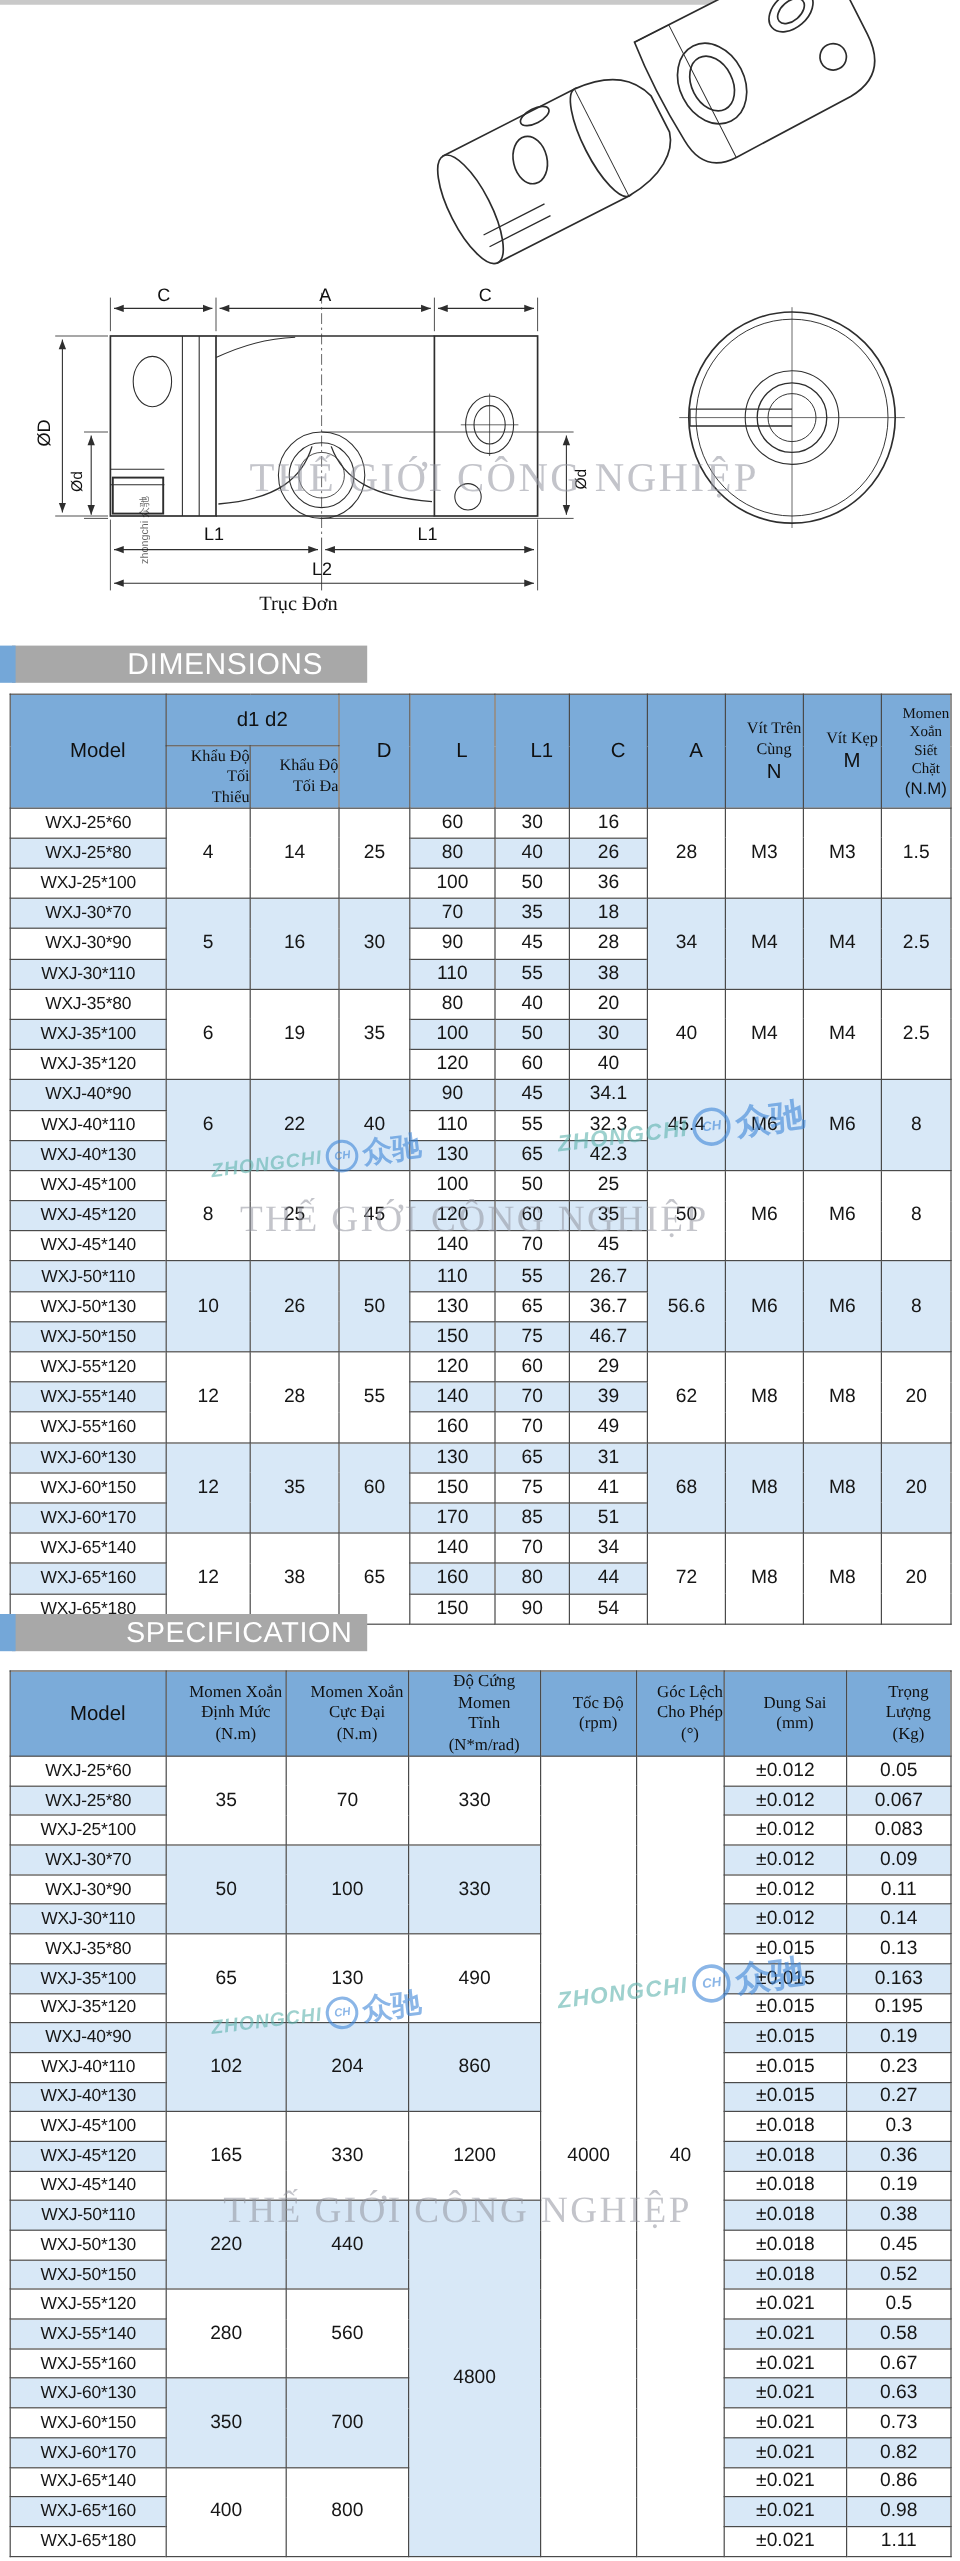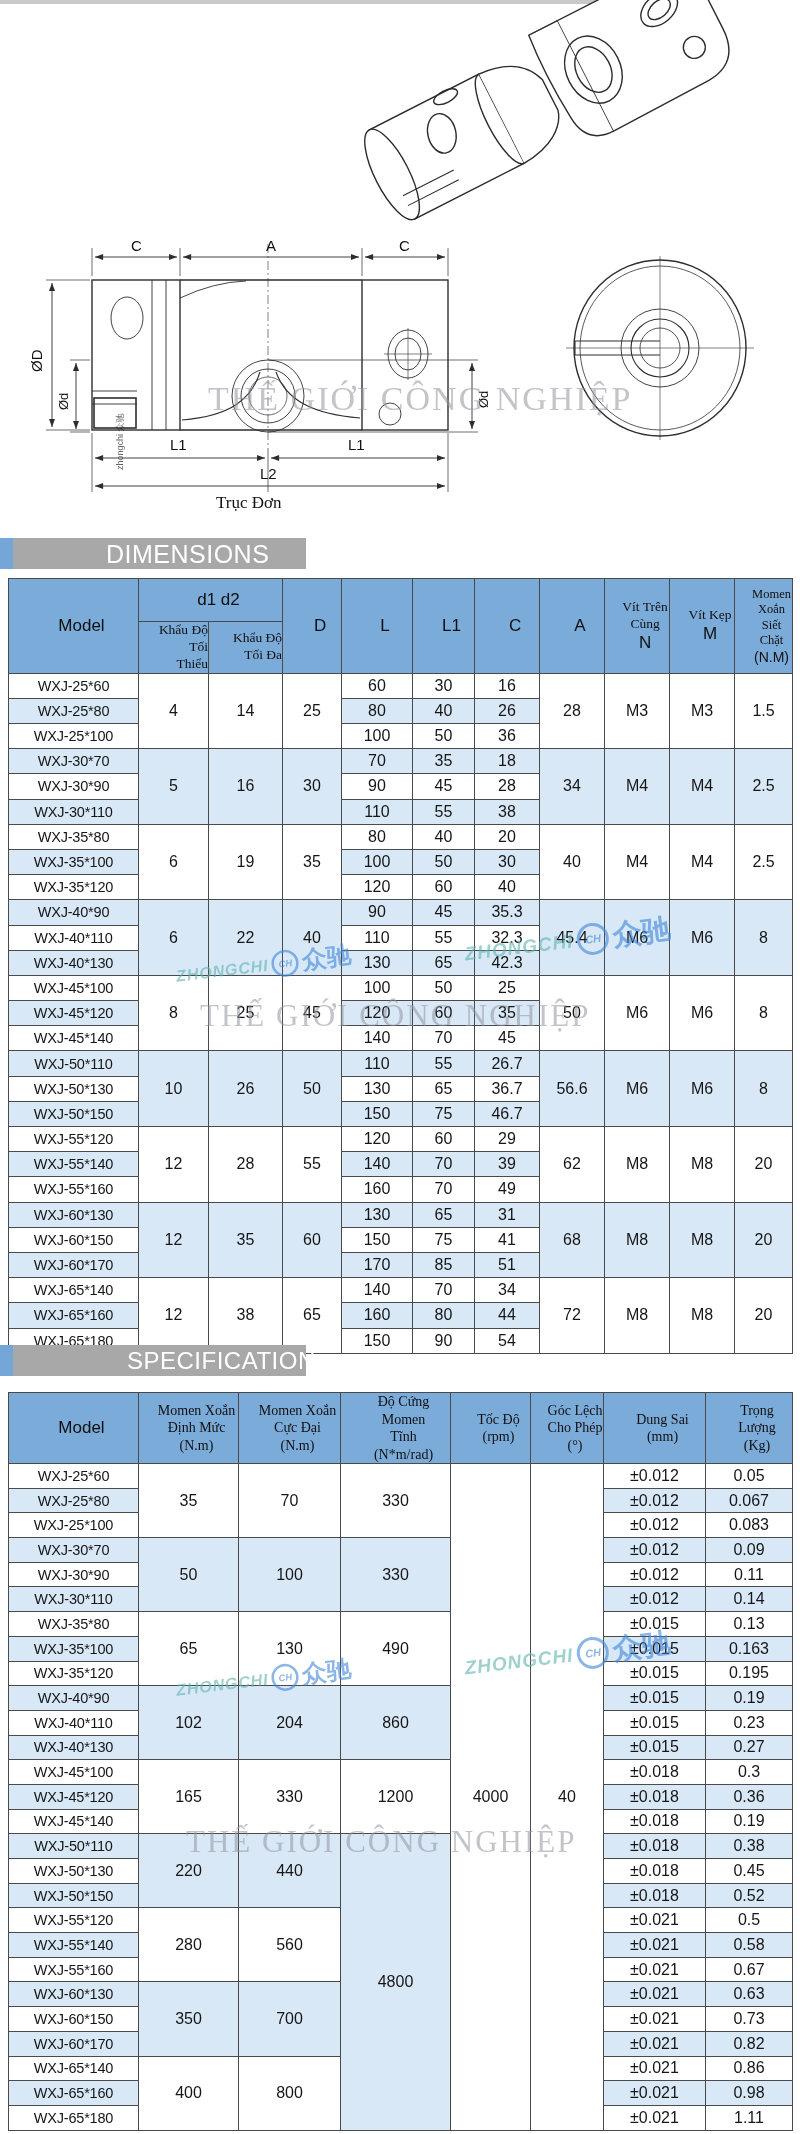--- a/index.html
+++ b/index.html
@@ -276,21 +276,21 @@
           <td class="num">60</td>
           <td class="num">40</td>
         </tr>
         <tr>
           <td class="model blue">WXJ-40*90</td>
           <td class="num blue" rowspan="3">6</td>
           <td class="num blue" rowspan="3">22</td>
           <td class="num blue" rowspan="3">40</td>
           <td class="num blue">90</td>
           <td class="num blue">45</td>
-          <td class="num blue">35.3</td>
+          <td class="num blue">34.1</td>
           <td class="num blue" rowspan="3">45.4</td>
           <td class="num blue" rowspan="3">M6</td>
           <td class="num blue" rowspan="3">M6</td>
           <td class="num blue" rowspan="3">8</td>
         </tr>
         <tr>
           <td class="model">WXJ-40*110</td>
           <td class="num">110</td>
           <td class="num">55</td>
           <td class="num">32.3</td>
@@ -424,21 +424,21 @@
           <td class="model">WXJ-65*180</td>
           <td class="num">150</td>
           <td class="num">90</td>
           <td class="num">54</td>
         </tr>
       </tbody>
     </table>
 
   <div class="band" style="top:1345px;"></div>
   <div class="accent" style="top:1345px;"></div>
-  <span class="band-label" style="left:127px;top:1347px;font-size:24px;">SPECIFICATION</span>
+  <span class="band-label" style="left:105px;top:1347px;font-size:24px;">SPECIFICATION</span>
 
   <table class="stab">
       <colgroup>
         <col style="width: 130px;">
         <col style="width: 100px;">
         <col style="width: 102px;">
         <col style="width: 110px;">
         <col style="width: 80px;">
         <col style="width: 73px;">
         <col style="width: 102px;">

